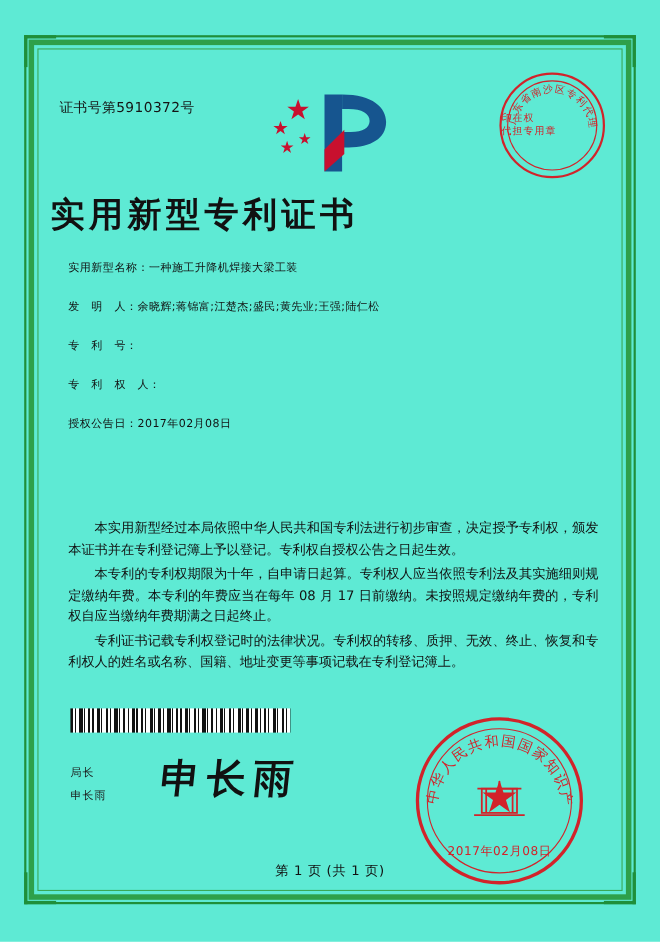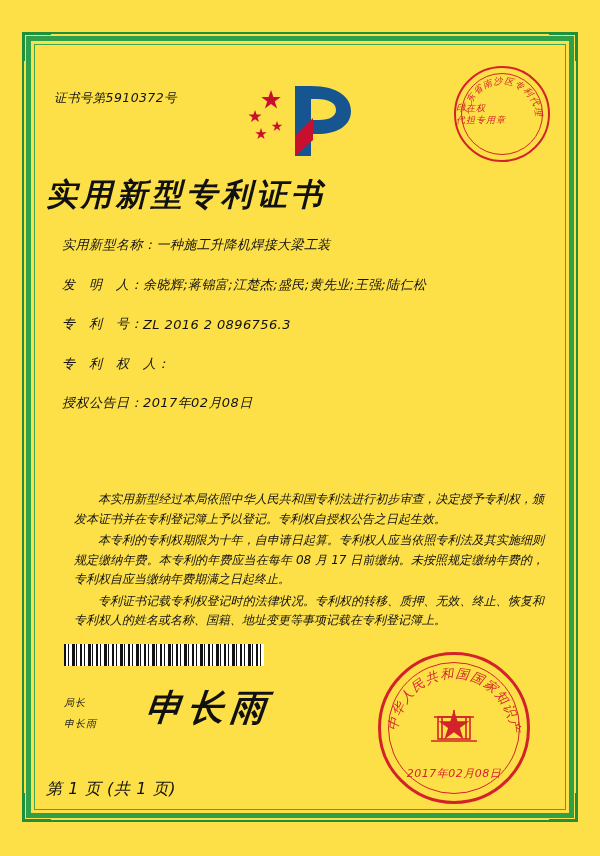--- a/index.html
+++ b/index.html
@@ -7,22 +7,21 @@
     width:600px;height:856px;
     background:#fdfdfb;
     font-family:"DejaVu Sans","Liberation Sans",sans-serif;
     color:#1a1a1a;
     overflow:hidden;
   }
   .page{
     position:relative;
     width:600px;height:856px;
     box-sizing:border-box;
-    background:#fde047;
-    font-style:italic;
+    background:#5eead4;
   }
   
   .border-outer{
     position:absolute;
     left:22px;top:32px;right:22px;bottom:34px;
     border:2px solid #1f8f3a;
     box-sizing:border-box;
   }
   .border-mid{
     position:absolute;
@@ -89,37 +88,36 @@
     margin:0;text-align:left;
     font-family:"DejaVu Serif","Liberation Serif",serif;
     font-size:31px;font-weight:bold;letter-spacing:4px;
     color:#111;
   }
 
   .fields{
     position:absolute;left:16px;right:10px;top:180px;
   }
   .field{
-    display:flex;align-items:center;
+    display:flex;align-items:flex-start;
     margin-bottom:21.5px;
-    font-size:13px;color:#111;
+    font-size:10px;color:#111;
   }
   .field .lbl{
     flex:0 0 auto;white-space:pre;
     letter-spacing:.5px;
   }
   .field .val{
     flex:1 1 auto;letter-spacing:.4px;
   }
 
   .paras{
-    position:absolute;left:28px;right:10px;top:415px;
+    position:absolute;left:16px;right:10px;top:415px;
     font-size:12px;line-height:19.5px;color:#111;
     text-align:justify;
-    margin-top:19px;
   }
   .paras p{margin:0 0 2px 0;text-indent:24px;}
 
   
   .barcode{
     position:absolute;left:18px;top:588px;
     width:200px;height:22px;
     background:
       repeating-linear-gradient(90deg,
         #111 0px,#111 2px,#fff 2px,#fff 4px,
@@ -156,21 +154,21 @@
     font-size:40px;line-height:40px;color:#d2232a;
   }
   .seal-main .date{
     position:absolute;left:0;right:0;bottom:20px;
     text-align:center;font-size:11px;letter-spacing:.5px;
   }
   .seal-main svg{position:absolute;left:0;top:0;}
 
   .footer{
     position:absolute;left:0;right:0;bottom:-2px;
-    text-align:left;font-size:16px;color:#111;letter-spacing:.6px;
+    text-align:center;font-size:12px;color:#111;letter-spacing:.6px;
   }
 </style>
 </head>
 <body>
 
 <div class="page">
 
   <div class="border-outer"></div>
   <div class="border-mid"></div>
   <div class="border-inner"></div>
@@ -216,21 +214,20 @@
       <div class="field">
         <span class="lbl">实用新型名称：</span>
         <span class="val">一种施工升降机焊接大梁工装</span>
       </div>
       <div class="field">
         <span class="lbl">发　明　人：</span>
         <span class="val">余晓辉;蒋锦富;江楚杰;盛民;黄先业;王强;陆仁松</span>
       </div>
       <div class="field">
         <span class="lbl">专　利　号：</span>
-        <span class="val">ZL 2016 2 0896756.3</span>
       </div>
       <div class="field">
         <span class="lbl">专　利　权　人：</span>
       </div>
       <div class="field">
         <span class="lbl">授权公告日：</span>
         <span class="val">2017年02月08日</span>
       </div>
     </div>
 

